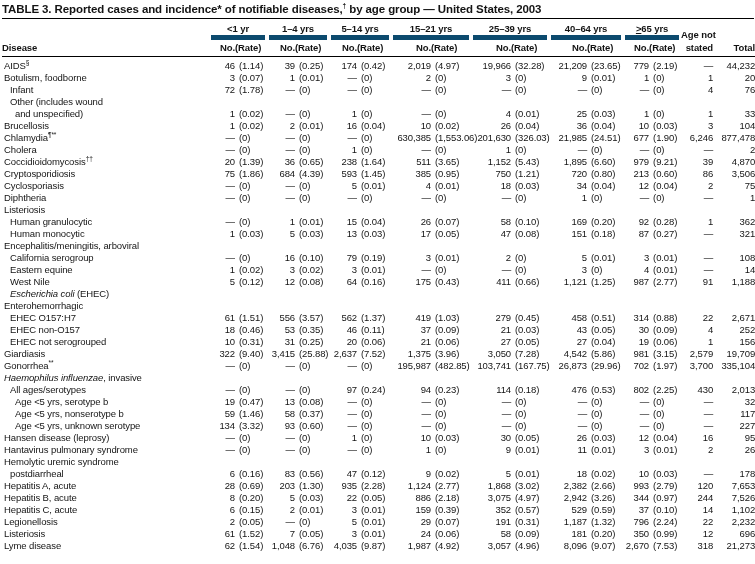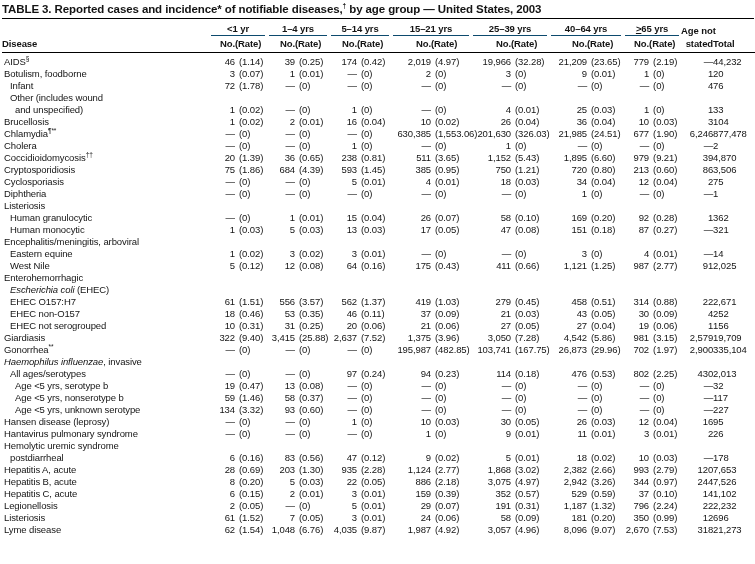--- a/index.html
+++ b/index.html
@@ -7,27 +7,27 @@
     width:755px;height:564px;box-sizing:border-box;background:#fff;color:#141414;
     font-family:"Liberation Sans","DejaVu Sans",sans-serif;
     padding:2px 1px 0 2px;overflow:hidden;letter-spacing:-0.1px;
   }
   .title{font-weight:bold;font-size:11.5px;padding:1px 0 3px 0;border-bottom:1.2px solid #000;}
   sup{font-size:6.5px;vertical-align:super;line-height:0;}
   table{border-collapse:collapse;table-layout:fixed;width:752px;margin-top:0;}
   th,td{font-size:9.5px;padding:0;white-space:nowrap;overflow:visible;}
   thead th{font-weight:bold;vertical-align:bottom;}
   tr.r1 th{padding-top:4px;}
-  .grp{border-bottom:1px solid #0c4a6e;text-align:center;padding:0 0 1px 0;margin:0 2px;font-size:9.5px;}
+  .grp{border-bottom:5px solid #0c4a6e;text-align:center;padding:0 0 1px 0;margin:0 2px;font-size:9.5px;}
   tr.r2 th{border-bottom:1.2px solid #000;padding:2px 0 3px 0;}
   th.disease-h{text-align:left;padding-left:1px;}
   .no{text-align:right;}
   .rate{text-align:left;padding-left:4px;}
   .stated{text-align:right;}
-  .total{text-align:left;}
+  .total{text-align:right;}
   tbody td{line-height:12px;height:12px;}
   tbody tr.first td{padding-top:3px;}
   td.disease{text-align:left;}
   .ind0{padding-left:2px;}
   .ind1{padding-left:8px;}
   .ind2{padding-left:13px;}
   i{font-style:italic;}
   .u{text-decoration:underline;}
 </style>
 </head>
@@ -257,21 +257,21 @@
           <td class="stated">—</td>
           <td class="total">2</td>
         </tr>
         <tr>
           <td class="disease ind0">Coccidioidomycosis<sup>††</sup></td>
           <td class="no">20</td>
           <td class="rate">(1.39)</td>
           <td class="no">36</td>
           <td class="rate">(0.65)</td>
           <td class="no">238</td>
-          <td class="rate">(0.81)</td>
+          <td class="rate">(1.64)</td>
           <td class="no">511</td>
           <td class="rate">(3.65)</td>
           <td class="no">1,152</td>
           <td class="rate">(5.43)</td>
           <td class="no">1,895</td>
           <td class="rate">(6.60)</td>
           <td class="no">979</td>
           <td class="rate">(9.21)</td>
           <td class="stated">39</td>
           <td class="total">4,870</td>
@@ -403,20 +403,39 @@
           <td class="no"></td>
           <td class="rate"></td>
           <td class="no"></td>
           <td class="rate"></td>
           <td class="no"></td>
           <td class="rate"></td>
           <td class="stated"></td>
           <td class="total"></td>
         </tr>
         <tr>
+          <td class="disease ind1">California serogroup</td>
+          <td class="no">—</td>
+          <td class="rate">(0)</td>
+          <td class="no">16</td>
+          <td class="rate">(0.10)</td>
+          <td class="no">79</td>
+          <td class="rate">(0.19)</td>
+          <td class="no">3</td>
+          <td class="rate">(0.01)</td>
+          <td class="no">2</td>
+          <td class="rate">(0)</td>
+          <td class="no">5</td>
+          <td class="rate">(0.01)</td>
+          <td class="no">3</td>
+          <td class="rate">(0.01)</td>
+          <td class="stated">—</td>
+          <td class="total">108</td>
+        </tr>
+        <tr>
           <td class="disease ind1">Eastern equine</td>
           <td class="no">1</td>
           <td class="rate">(0.02)</td>
           <td class="no">3</td>
           <td class="rate">(0.02)</td>
           <td class="no">3</td>
           <td class="rate">(0.01)</td>
           <td class="no">—</td>
           <td class="rate">(0)</td>
           <td class="no">—</td>
@@ -438,43 +457,43 @@
           <td class="rate">(0.16)</td>
           <td class="no">175</td>
           <td class="rate">(0.43)</td>
           <td class="no">411</td>
           <td class="rate">(0.66)</td>
           <td class="no">1,121</td>
           <td class="rate">(1.25)</td>
           <td class="no">987</td>
           <td class="rate">(2.77)</td>
           <td class="stated">91</td>
-          <td class="total">2,025</td>
-        </tr>
-        <tr>
-          <td class="disease ind0">Enterohemorrhagic</td>
+          <td class="total">1,188</td>
+        </tr>
+        <tr>
+          <td class="disease ind1"><i>Escherichia coli</i> (EHEC)</td>
           <td class="no"></td>
           <td class="rate"></td>
           <td class="no"></td>
           <td class="rate"></td>
           <td class="no"></td>
           <td class="rate"></td>
           <td class="no"></td>
           <td class="rate"></td>
           <td class="no"></td>
           <td class="rate"></td>
           <td class="no"></td>
           <td class="rate"></td>
           <td class="no"></td>
           <td class="rate"></td>
           <td class="stated"></td>
           <td class="total"></td>
         </tr>
         <tr>
-          <td class="disease ind1"><i>Escherichia coli</i> (EHEC)</td>
+          <td class="disease ind0">Enterohemorrhagic</td>
           <td class="no"></td>
           <td class="rate"></td>
           <td class="no"></td>
           <td class="rate"></td>
           <td class="no"></td>
           <td class="rate"></td>
           <td class="no"></td>
           <td class="rate"></td>
           <td class="no"></td>
           <td class="rate"></td>
@@ -570,21 +589,21 @@
           <td class="no">—</td>
           <td class="rate">(0)</td>
           <td class="no">195,987</td>
           <td class="rate">(482.85)</td>
           <td class="no">103,741</td>
           <td class="rate">(167.75)</td>
           <td class="no">26,873</td>
           <td class="rate">(29.96)</td>
           <td class="no">702</td>
           <td class="rate">(1.97)</td>
-          <td class="stated">2,900</td>
+          <td class="stated">3,700</td>
           <td class="total">335,104</td>
         </tr>
         <tr>
           <td class="disease ind0"><i>Haemophilus influenzae</i>, invasive</td>
           <td class="no"></td>
           <td class="rate"></td>
           <td class="no"></td>
           <td class="rate"></td>
           <td class="no"></td>
           <td class="rate"></td>

